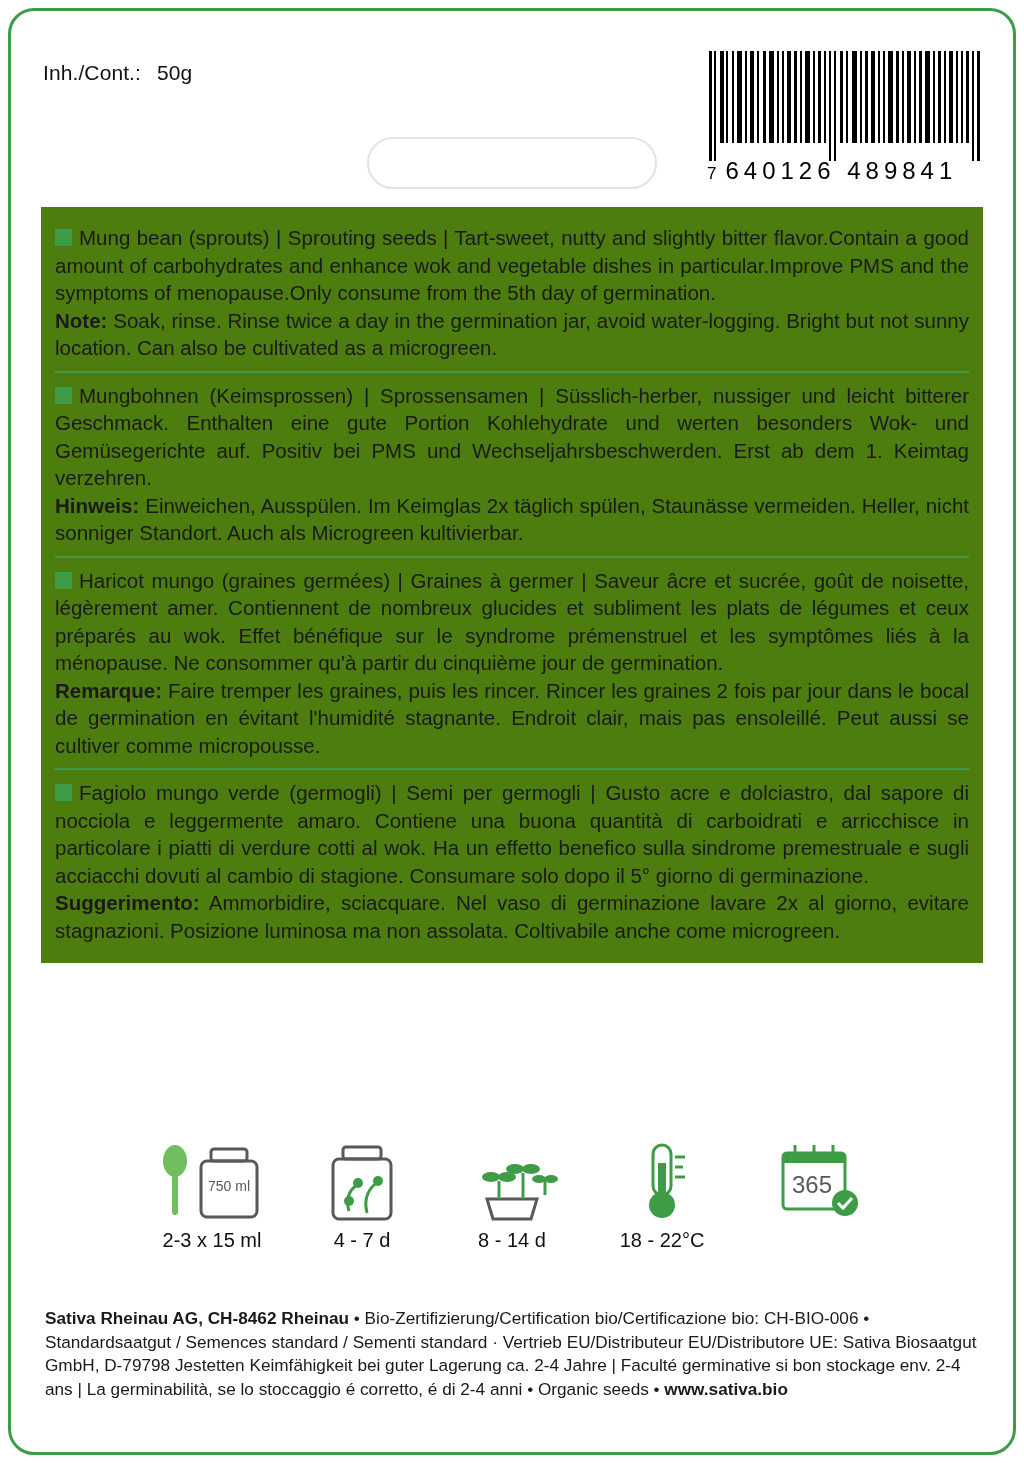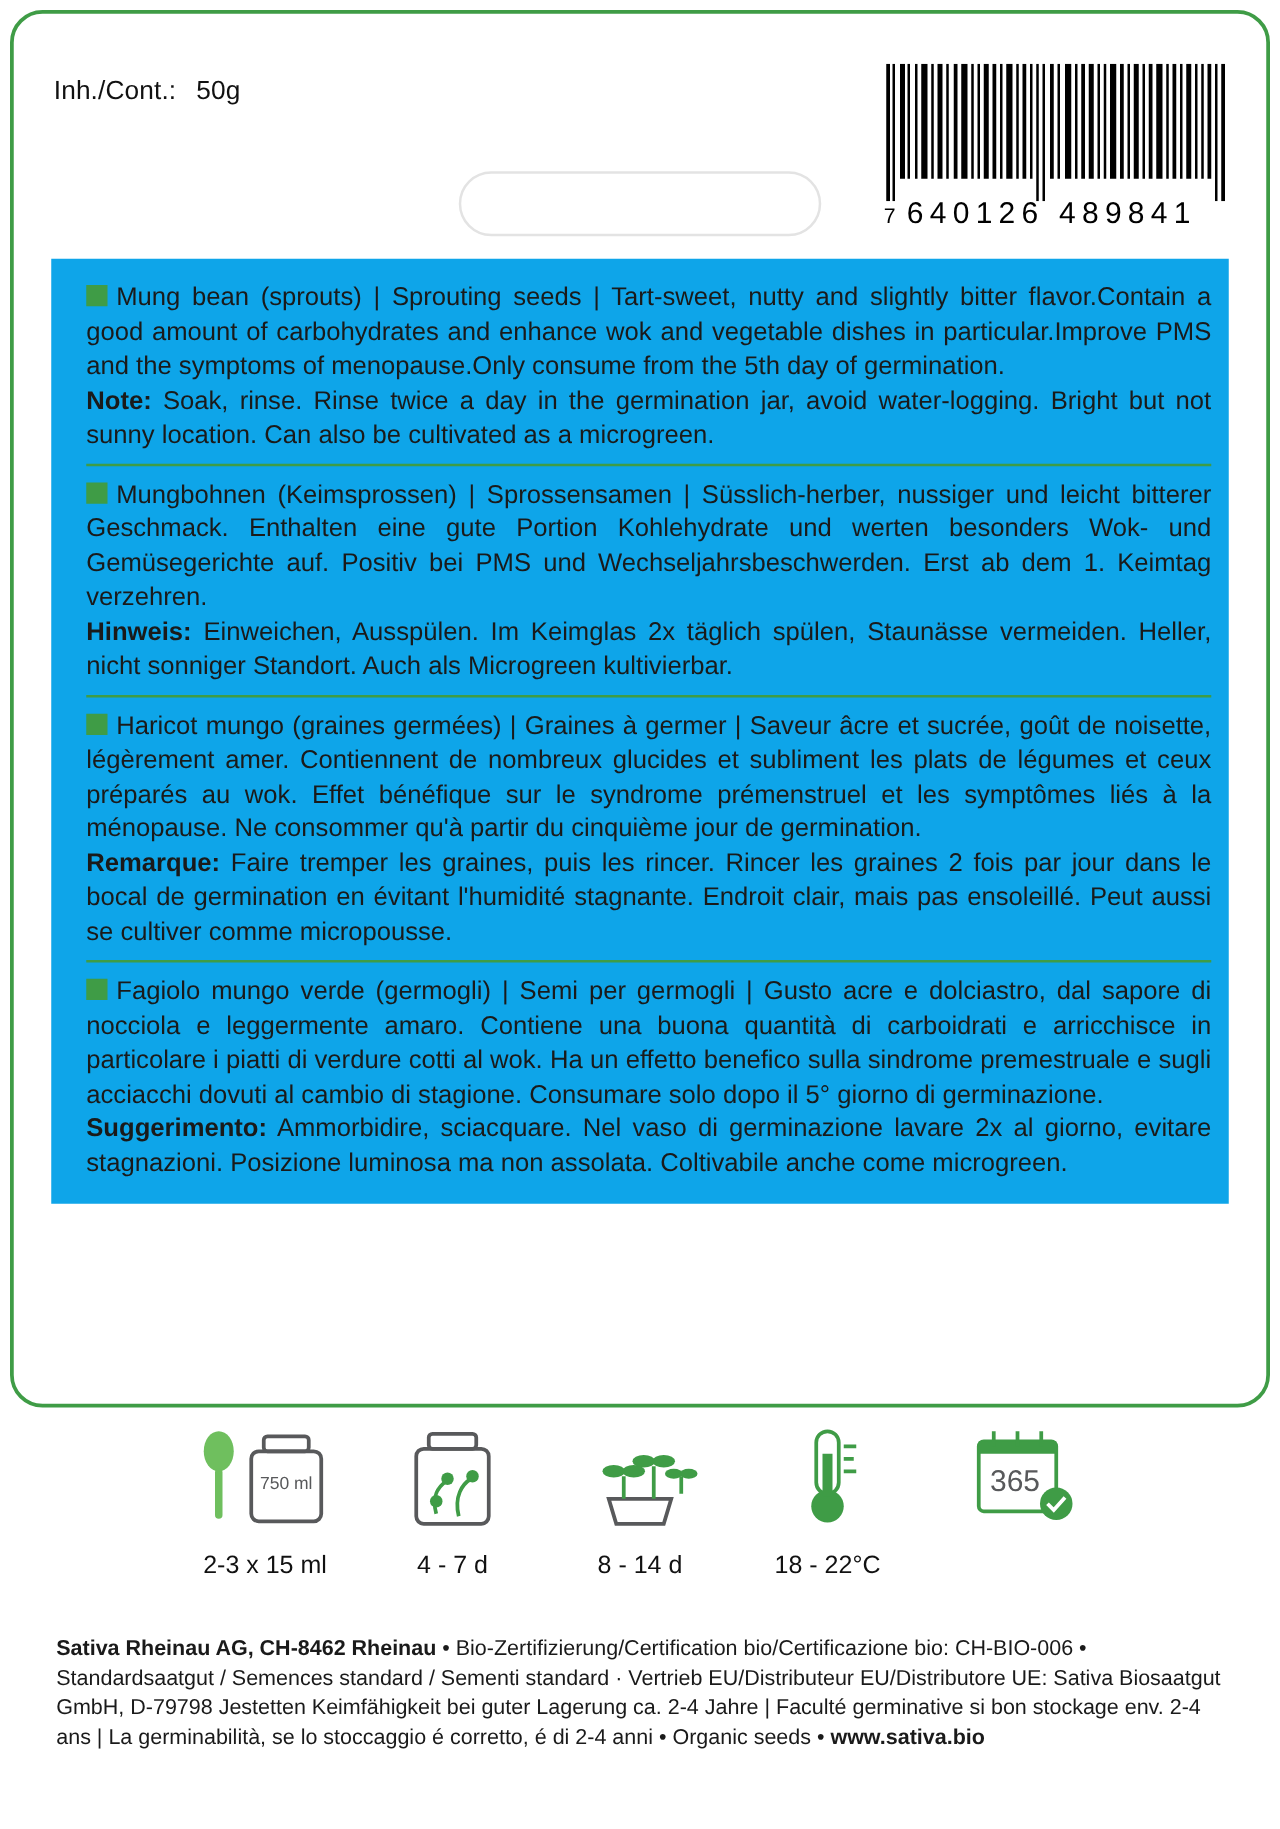--- a/index.html
+++ b/index.html
@@ -8,21 +8,21 @@
     width:1024px; height:1463px;
     background:#ffffff;
     font-family:"Liberation Sans", sans-serif;
     color:#1a1a1a;
     position:relative;
     overflow:hidden;
   }
   .packet {
     position:absolute;
     left:8px; top:8px;
-    width:1008px; height:1118px;
+    width:1008px; height:1447px;
     border:3px solid #3f9c46;
     border-radius:26px;
     background:#fff;
   }
   .inner { position:absolute; left:0; top:0; right:0; bottom:0; padding:22px 30px; }
 
   
   .header { position:relative; height:130px; }
   .content-line {
     position:absolute; left:2px; top:28px;
@@ -41,22 +41,22 @@
   
   .hang-hole {
     position:absolute; left:50%; transform:translateX(-50%);
     top:126px; width:290px; height:52px;
     border:2px solid #e3e3e3; border-radius:26px; background:#fff;
   }
 
   
   .desc-block {
     position:absolute; left:30px; right:30px; top:196px;
-    background:#0ea5e9;
-    padding:8px 14px 10px 28px;
+    background:#4d7c0f;
+    padding:8px 14px 10px 14px;
   }
   .lang { padding:9px 0 9px 0; }
   .lang + .lang { border-top:2px solid #3f9c46; }
   .lang p {
     margin:0;
     font-size:20.5px;
     line-height:27.5px;
     color:#1a1a1a;
     text-align:justify;
     text-justify:inter-word;
@@ -72,21 +72,21 @@
   .bold { font-weight:bold; }
 
   
   .icons {
     position:absolute; left:34px; right:34px; top:1128px;
     display:flex; justify-content:center; align-items:flex-end;
   }
   .icon-cell { width:150px; text-align:center; }
   .icon-art { height:82px; display:flex; align-items:flex-end; justify-content:center; }
   .icon-label {
-    margin-top:20px; font-size:20px; color:#111; font-weight:500;
+    margin-top:8px; font-size:20px; color:#111; font-weight:500;
     white-space:nowrap;
   }
 
   
   .legal {
     position:absolute; left:34px; right:34px; top:1296px;
     font-size:17.2px; line-height:23.5px; color:#1a1a1a;
   }
   .legal .b { font-weight:bold; }
   .legal .site { font-weight:bold; }

